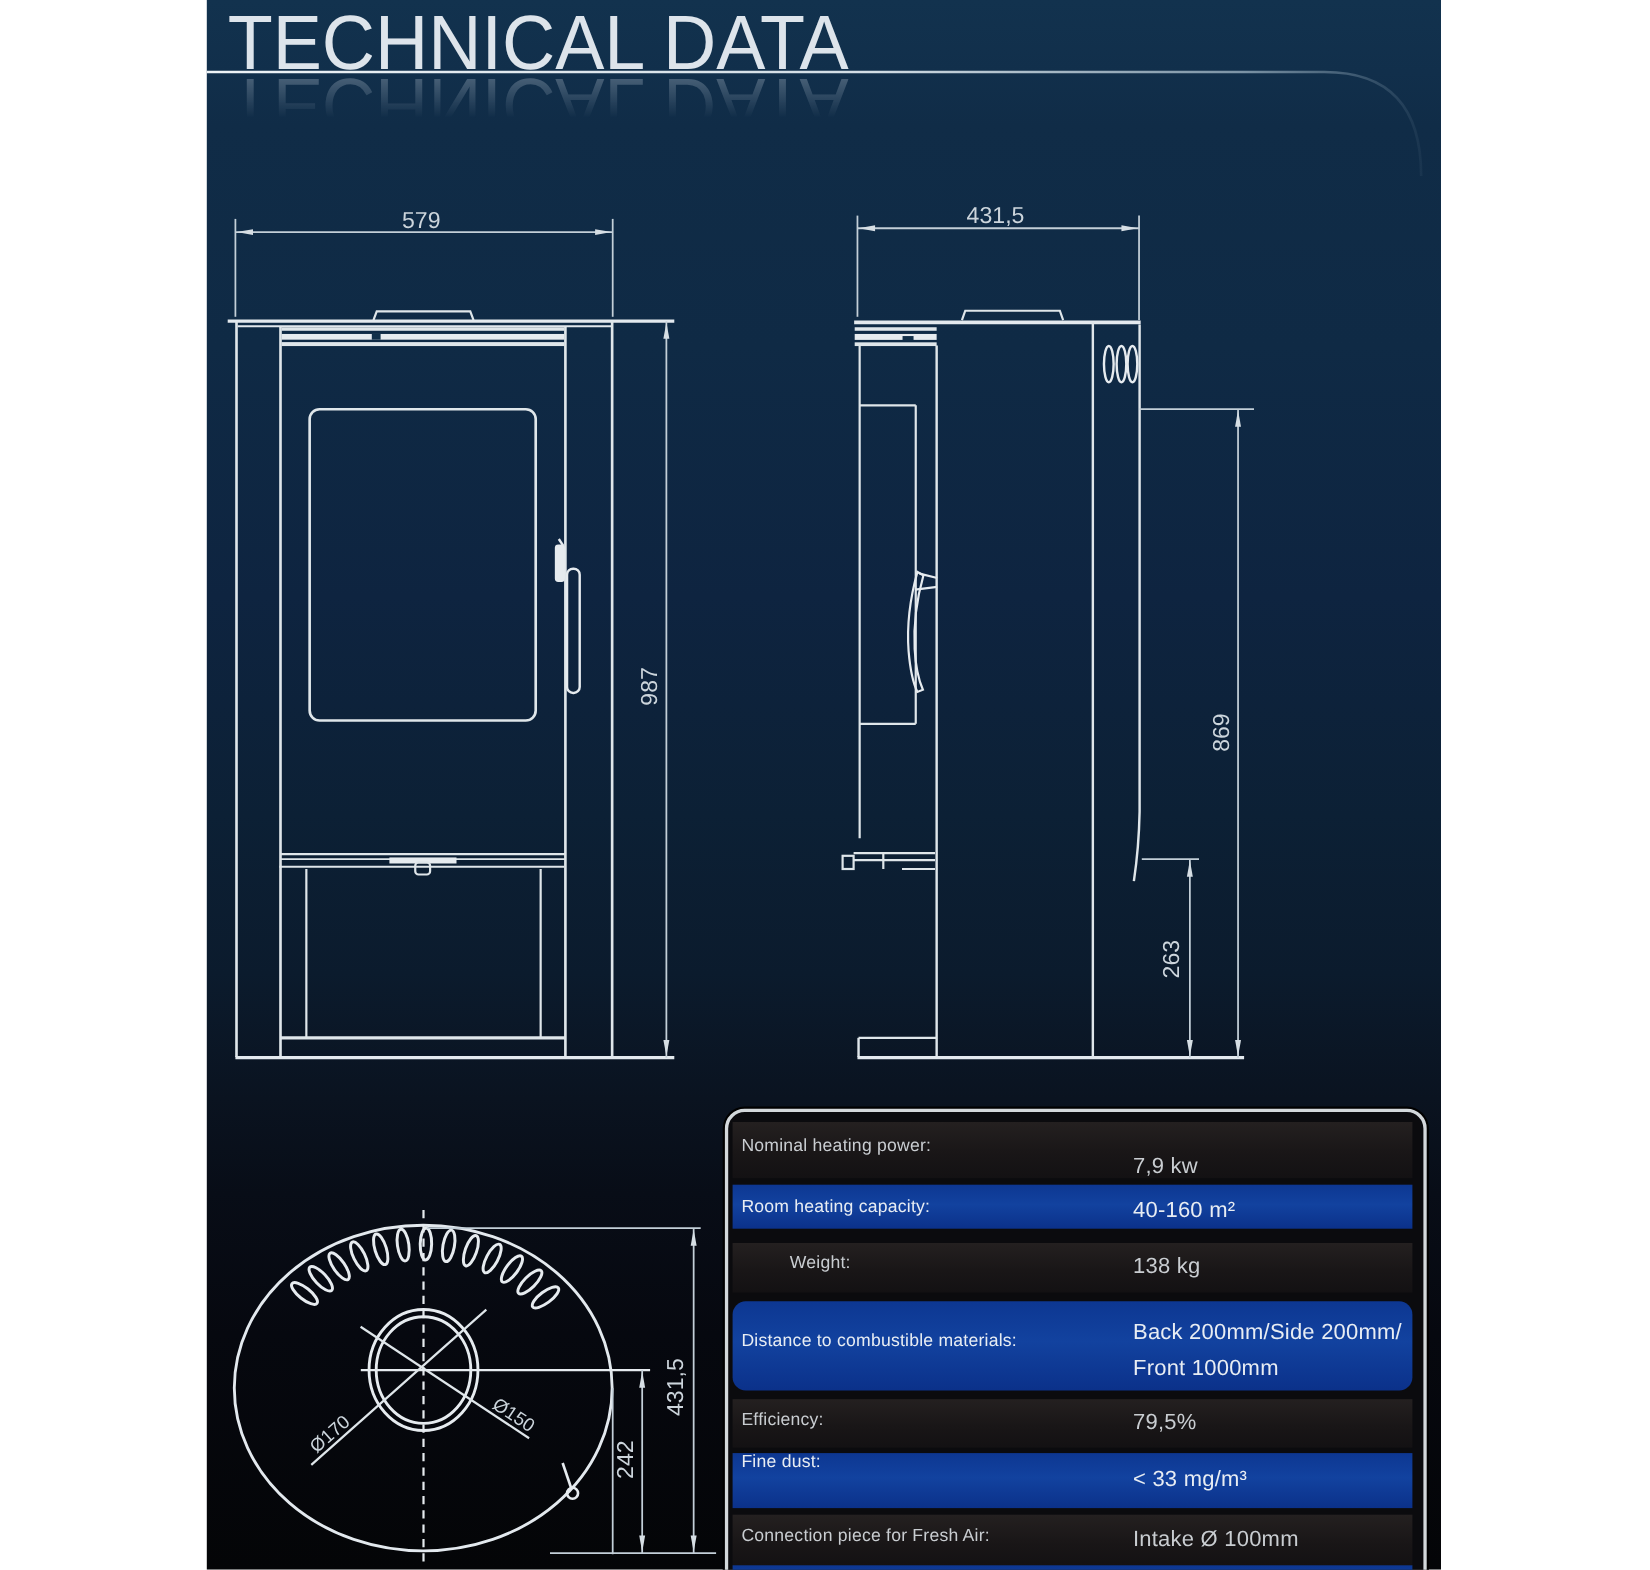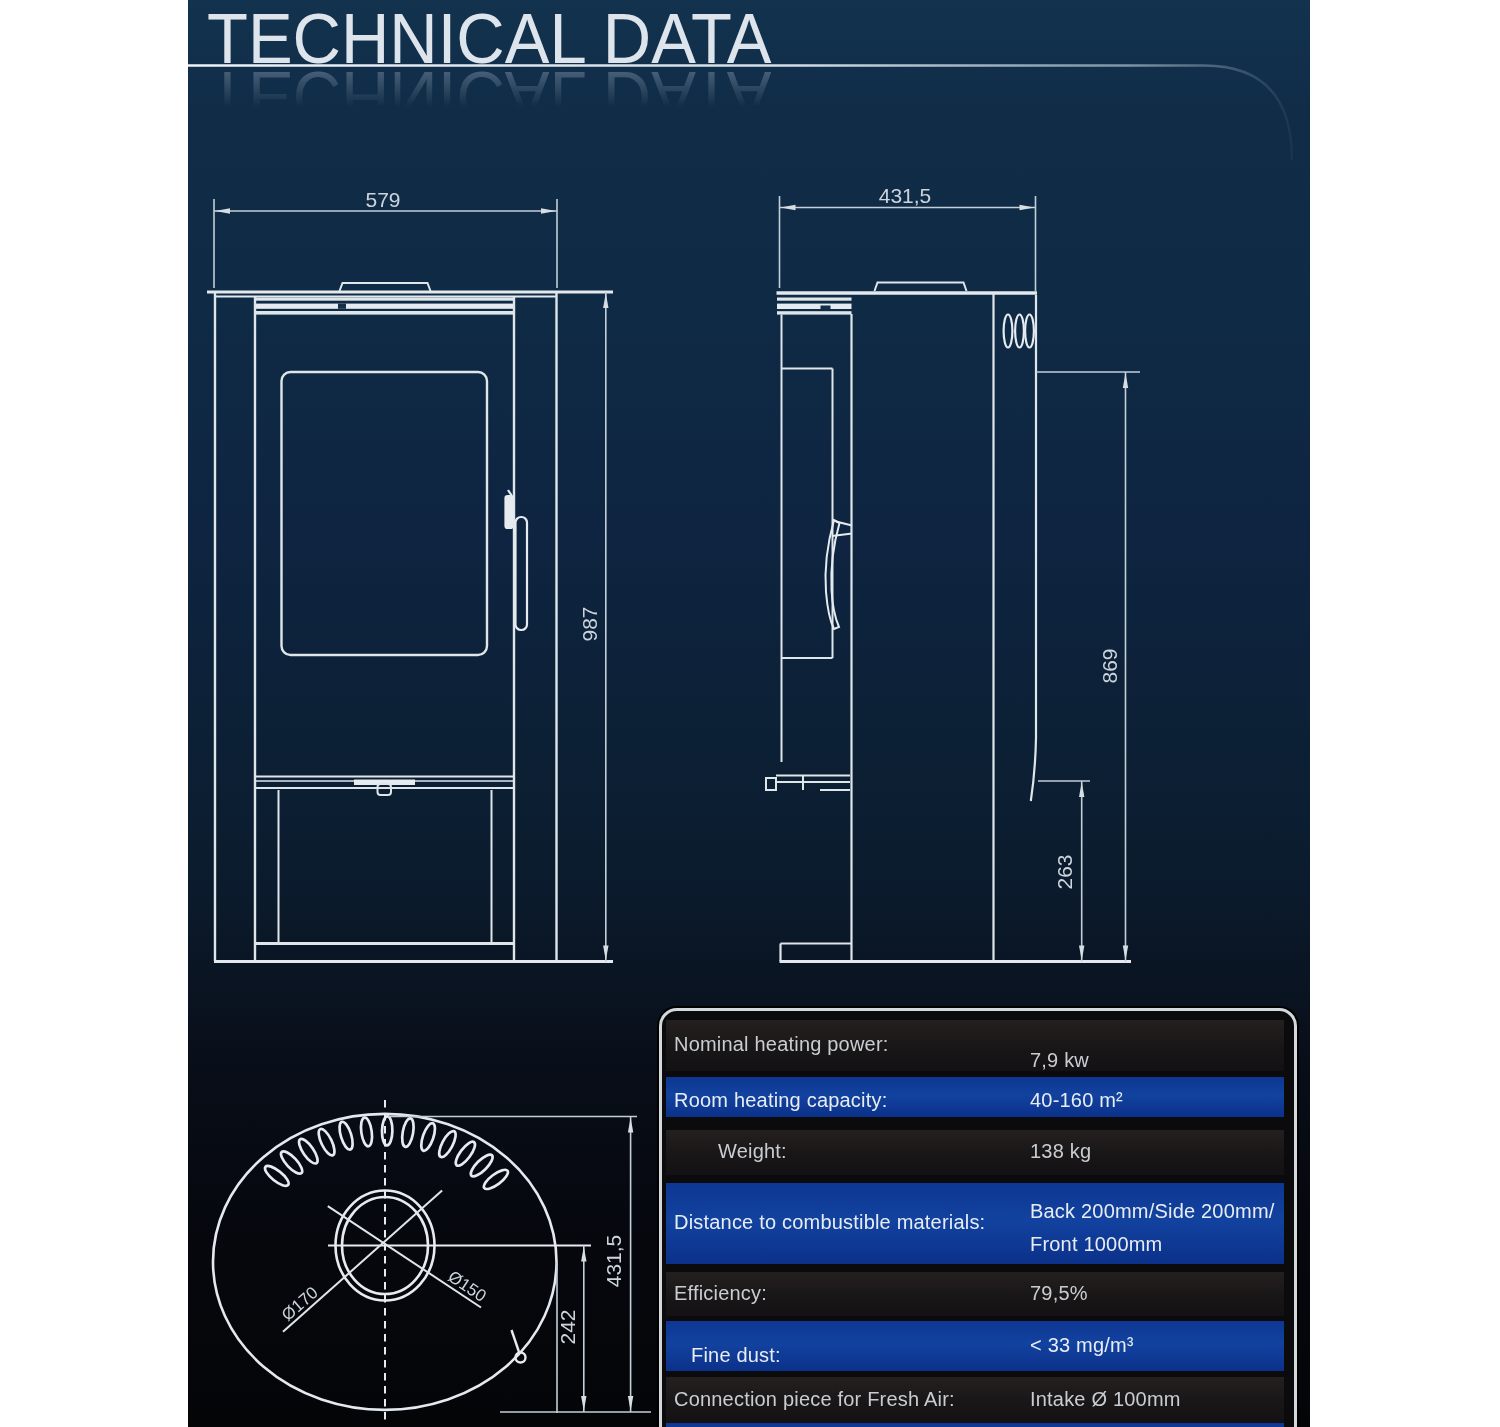--- a/index.html
+++ b/index.html
@@ -15,21 +15,21 @@
       letter-spacing:0;white-space:nowrap;transform:scaleX(0.957) scaleY(-1);transform-origin:left center;
       -webkit-mask-image:linear-gradient(to bottom, rgba(0,0,0,0) 36%, rgba(0,0,0,0.45) 100%);
       mask-image:linear-gradient(to bottom, rgba(0,0,0,0) 36%, rgba(0,0,0,0.45) 100%);}
   svg{position:absolute;left:0;top:0;}
   .tbl{position:absolute;left:659px;top:1008px;width:632px;height:460px;
        background:#0b0b0e;border:3px solid #d3d8db;border-radius:18px;
        box-shadow:0 0 0 2px #000;}
   .row{position:absolute;left:4px;width:618px;overflow:hidden;}
   .dark{background:linear-gradient(to bottom,#242020,#191617 55%,#131113);}
   .blue{background:linear-gradient(to bottom,#0d3792,#12429f 45%,#0b318a);}
-  .lab{position:absolute;left:8px;color:#c9cdd1;font-size:20px;letter-spacing:0.2px;}
+  .lab{position:absolute;left:8px;color:#c9cdd1;font-size:16px;letter-spacing:0.2px;}
   .val{position:absolute;left:364px;color:#c9cdd1;font-size:20px;letter-spacing:0.2px;}
   .blue .lab,.blue .val{color:#e8edf3;}
 </style>
 </head>
 <body>
 
 <div class="bg"></div>
 
 <div class="title">TECHNICAL DATA</div>
 
@@ -283,32 +283,32 @@
   <div class="row blue" style="top:66px;height:40px;">
     <div class="lab" style="top:12px;">Room heating capacity:</div>
     <div class="val" style="top:12px;">40-160 m²</div>
   </div>
 
   <div class="row dark" style="top:119px;height:45px;">
     <div class="lab" style="top:10px;margin-left:44px;">Weight:</div>
     <div class="val" style="top:10px;">138 kg</div>
   </div>
 
-  <div class="row blue" style="top:172px;height:81px;">
+  <div class="row blue" style="top:172px;height:81px;border-radius:12px;">
     <div class="lab" style="top:28px;">Distance to combustible materials:</div>
     <div class="val" style="top:12px;line-height:33px;">Back 200mm/Side 200mm/<br>Front 1000mm</div>
   </div>
 
   <div class="row dark" style="top:261px;height:44px;">
     <div class="lab" style="top:10px;">Efficiency:</div>
     <div class="val" style="top:10px;">79,5%</div>
   </div>
 
   <div class="row blue" style="top:310px;height:50px;">
-    <div class="lab" style="top:23px;margin-left:17px;">Fine dust:</div>
+    <div class="lab" style="top:0;">Fine dust:</div>
     <div class="val" style="top:13px;">&lt; 33 mg/m³</div>
   </div>
 
   <div class="row dark" style="top:366px;height:47px;">
     <div class="lab" style="top:11px;">Connection piece for Fresh Air:</div>
     <div class="val" style="top:11px;">Intake Ø 100mm</div>
   </div>
 
   <div class="row blue" style="top:412px;height:40px;"></div>
 </div>

